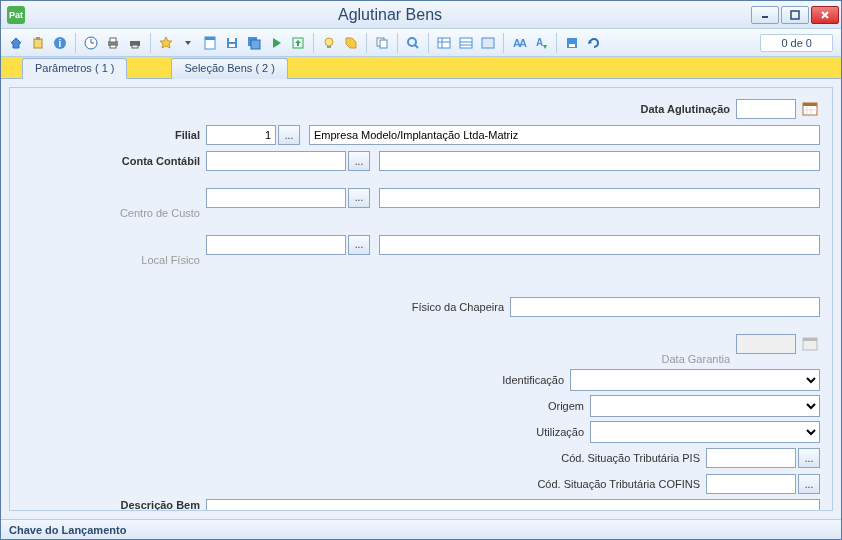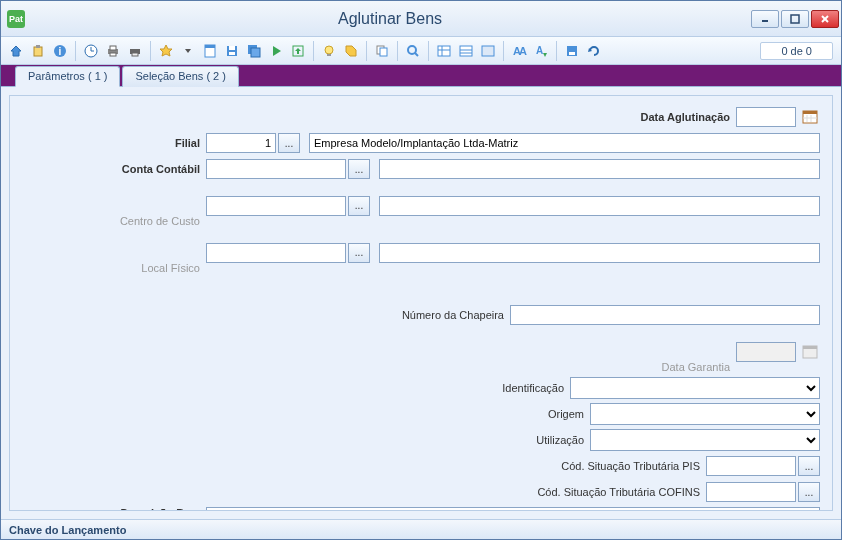--- a/index.html
+++ b/index.html
@@ -1,32 +1,32 @@
 <!DOCTYPE html>
 <html><head>
 <meta charset="utf-8">
 <style>
   * { box-sizing: border-box; margin: 0; padding: 0; }
   body { font-family: Tahoma, Arial, sans-serif; font-size: 11px; background: #d4e4f7; width: 842px; height: 540px; overflow: hidden; }
   
   .window { width: 842px; height: 540px; border: 1px solid #5a7ba8; background: #eaf1fb; display: flex; flex-direction: column; }
   
-  .titlebar { height: 36px; background: linear-gradient(to bottom, #f3f7fc, #dce8f7); display: flex; align-items: center; border-bottom: 1px solid #b8cde6; }
+  .titlebar { height: 28px; background: linear-gradient(to bottom, #f3f7fc, #dce8f7); display: flex; align-items: center; border-bottom: 1px solid #b8cde6; }
   .titlebar .appicon { width: 18px; height: 18px; background: #4caf50; border-radius: 3px; margin: 0 6px; display: flex; align-items: center; justify-content: center; color: #fff; font-size: 9px; font-weight: bold; }
   .titlebar .title { flex: 1; text-align: center; color: #2b4a6f; font-size: 16px; }
   .winbtns { display: flex; gap: 0; margin-right: 2px; }
   .winbtn { width: 28px; height: 18px; border: 1px solid #8aa5c6; background: linear-gradient(to bottom,#f7fbff,#d8e6f5); display: flex; align-items: center; justify-content: center; font-size: 10px; color: #2b4a6f; border-radius: 2px; margin-left: 2px; }
   .winbtn.close { background: linear-gradient(to bottom,#f08080,#d93030); color:#fff; border-color:#a02020; }
   
   .toolbar { height: 28px; background: linear-gradient(to bottom,#f7fbff,#e1ecf9); border-bottom: 1px solid #b8cde6; display: flex; align-items: center; padding: 0 4px; }
   .tb-sep { width: 1px; height: 20px; background: #b8cde6; margin: 0 4px; }
   .tb-btn { width: 22px; height: 22px; display: flex; align-items: center; justify-content: center; border-radius: 2px; }
   .pager { margin-left: auto; border: 1px solid #b8cde6; background: #fff; padding: 2px 20px; border-radius: 2px; color: #2b4a6f; margin-right: 4px; }
   
-  .tabs { display: flex; background: #701a75; border-bottom: 1px solid #9db9d9; padding-left: 14px; height: 22px; }
+  .tabs { display: flex; background: #fde047; border-bottom: 1px solid #9db9d9; padding-left: 21px; height: 22px; gap: 42px; }
   .tab { padding: 3px 12px; border: 1px solid #9db9d9; border-bottom: none; background: linear-gradient(to bottom,#f3f7fc,#dbe7f6); margin-right: 2px; color: #2b4a6f; border-radius: 3px 3px 0 0; position: relative; top: 1px; }
   .tab.active { background: #eaf1fb; border-bottom: 1px solid #eaf1fb; }
   
   .content { flex: 1; padding: 8px; background: #eaf1fb; overflow: hidden; }
   .panel { border: 1px solid #b8cde6; background: #eaf1fb; height: 100%; padding: 10px 12px 10px 6px; overflow: auto; }
   
   .row { display: flex; align-items: center; margin-bottom: 4px; min-height: 22px; justify-content: flex-end; }
   .lbl { width: 190px; text-align: right; padding-right: 6px; color: #333; }
   .lbl.bold { font-weight: bold; }
   .lbl.disabled { color: #9a9a9a; margin-top: 31px; }
@@ -281,21 +281,21 @@
         <div class="lbl disabled">Local Físico</div>
         <input type="text" class="w140" value="" style="">
         <button class="btn-lookup">...</button>
         <input type="text" class="wflex gap4" value="" style="">
       </div>
 
       <div class="row">
       </div>
 
       <div class="row">
-        <div class="lbl">Número da Chapeira</div>
+        <div class="lbl">Físico da Chapeira</div>
         <input type="text" class="w310" value="" style="">
       </div>
 
       <div class="row">
         <div class="lbl disabled">Data Garantia</div>
         <input type="text" class="w60" disabled="" value="" style="">
         <span class="btn-cal">
             <svg width="16" height="16">
               <rect x="1" y="2" width="14" height="12" fill="#eee" stroke="#bbb"></rect>
               <rect x="1" y="2" width="14" height="3" fill="#bbb"></rect>

